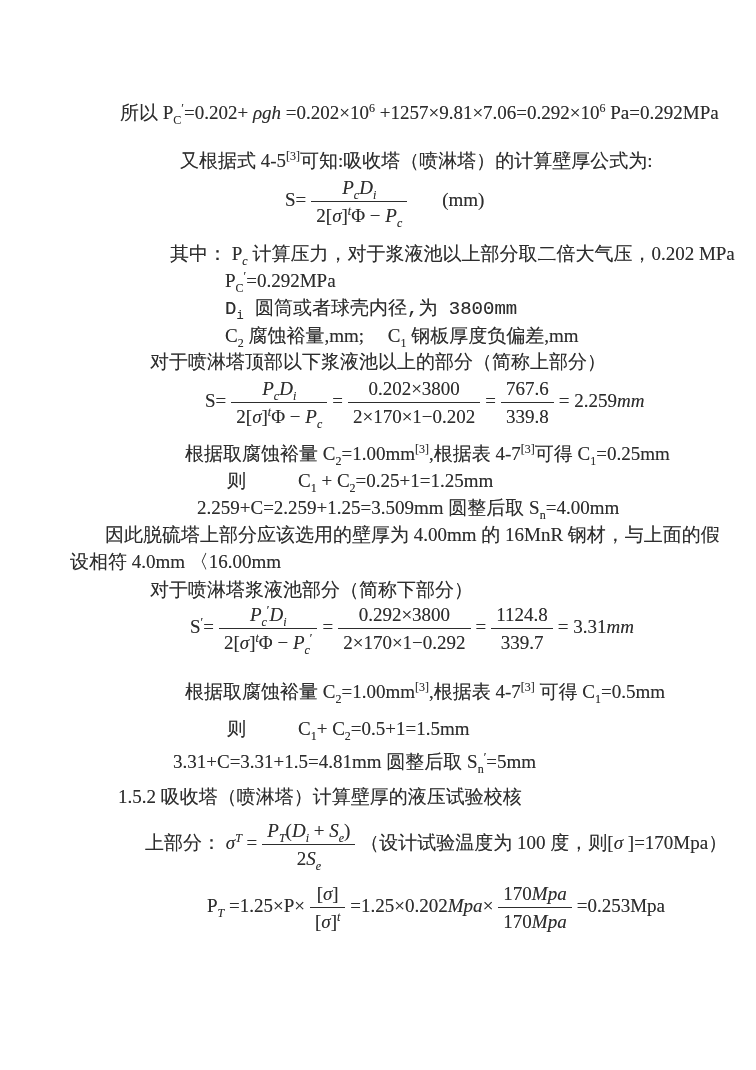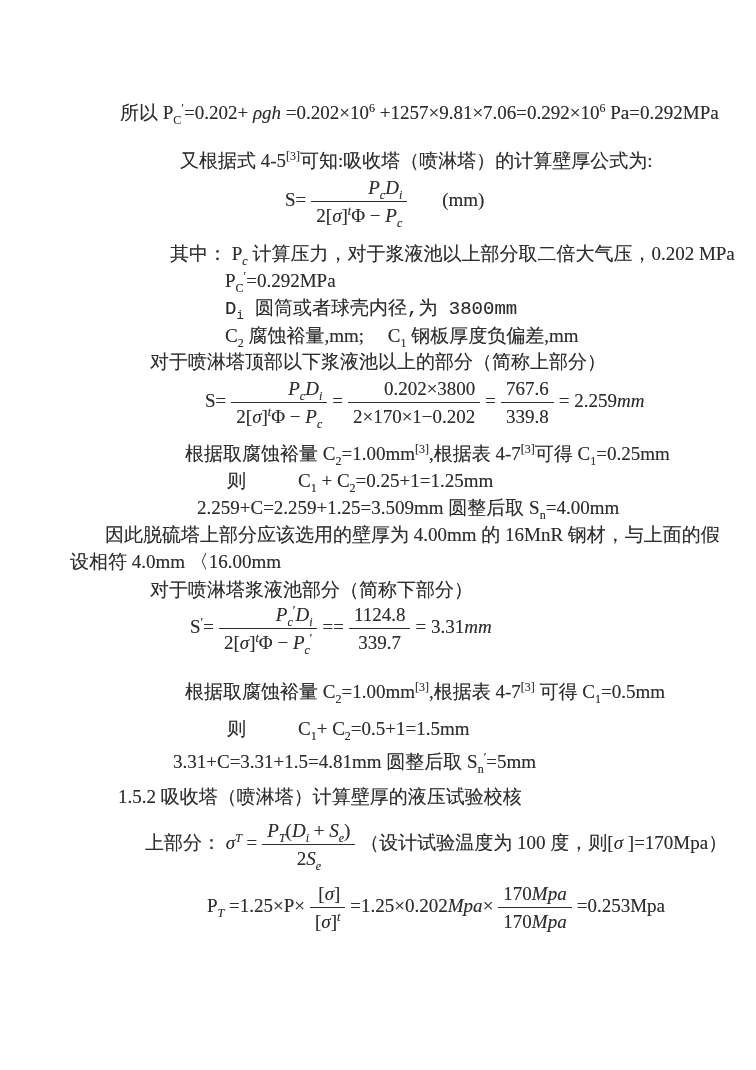--- a/index.html
+++ b/index.html
@@ -10,21 +10,21 @@
         padding:0 10px 0 70px;box-sizing:border-box;color:#2d2d2d;
         font-size:19px;line-height:26px;}
   .line{white-space:nowrap;text-shadow:0 0 0.5px rgba(40,40,40,.45);}
   .it{font-style:italic;}
   .sb{font-size:12px;vertical-align:-5px;line-height:0;}
   .sup{font-size:12px;vertical-align:7px;line-height:0;}
   .gap{display:inline-block;}
   .frac{display:inline-flex;flex-direction:column;vertical-align:middle;
         text-align:center;margin:0 5px;}
   .frac .num{display:block;border-bottom:1.3px solid #2d2d2d;
-             padding:0 5px 2px;line-height:23px;text-align:right;}
+             padding:0 5px 2px;line-height:23px;}
   .frac .den{display:block;padding:2px 5px 0;line-height:23px;}
   
   .l1{margin-top:100px;padding-left:50px;}
   .l2{margin-top:22px;padding-left:110px;font-family:Liberation Serif, serif;}
   .l3{margin-top:2px;padding-left:215px;}
   .l4{margin-top:14px;padding-left:100px;}
   .l5{margin-top:1px;padding-left:155px;}
   .l6{margin-top:2px;padding-left:155px;font-family:Liberation Mono, monospace;}
   .l7{margin-top:1px;padding-left:155px;}
   .l8{margin-top:1px;padding-left:155px;}
@@ -71,21 +71,24 @@
       </span><span>= 2.259</span><span class="it">mm</span></div>
     <div class="line l11"><span>根据取腐蚀裕量 C</span><span class="sb">2</span><span>=1.00mm</span><span class="sup">[3]</span><span>,根据表 4-7</span><span class="sup">[3]</span><span>可得  C</span><span class="sb">1</span><span>=0.25mm</span></div>
     <div class="line l12"><span>则</span><span class="gap" style="width: 52px;"></span><span>C</span><span class="sb">1</span><span> + C</span><span class="sb">2</span><span>=0.25+1=1.25mm</span></div>
     <div class="line l13"><span>2.259+C=2.259+1.25=3.509mm 圆整后取 S</span><span class="sb">n</span><span>=4.00mm</span></div>
     <div class="line l14"><span>因此脱硫塔上部分应该选用的壁厚为 4.00mm 的 16MnR 钢材，与上面的假</span></div>
     <div class="line l15"><span>设相符 4.0mm 〈16.00mm</span></div>
     <div class="line l16"><span>对于喷淋塔浆液池部分（简称下部分）</span></div>
     <div class="line l17"><span>S</span><span class="sup">′</span><span>=</span><span class="frac">
         <span class="num"><span class="it">P</span><span class="sb it">c</span><span class="sup">′</span><span class="it">D</span><span class="sb it">i</span></span>
         <span class="den"><span>2[</span><span class="it">σ</span><span>]</span><span class="sup it">t</span><span>Φ − </span><span class="it">P</span><span class="sb it">c</span><span class="sup">′</span></span>
-      </span><span>=</span><span>=</span><span class="frac">
+      </span><span>=</span><span class="frac">
+        <span class="num"><span>0.292×3800</span></span>
+        <span class="den"><span>2×170×1−0.292</span></span>
+      </span><span>=</span><span class="frac">
         <span class="num"><span>1124.8</span></span>
         <span class="den"><span>339.7</span></span>
       </span><span>= 3.31</span><span class="it">mm</span></div>
     <div class="line l18"><span>根据取腐蚀裕量 C</span><span class="sb">2</span><span>=1.00mm</span><span class="sup">[3]</span><span>,根据表 4-7</span><span class="sup">[3]</span><span> 可得  C</span><span class="sb">1</span><span>=0.5mm</span></div>
     <div class="line l19"><span>则</span><span class="gap" style="width: 52px;"></span><span>C</span><span class="sb">1</span><span>+ C</span><span class="sb">2</span><span>=0.5+1=1.5mm</span></div>
     <div class="line l20"><span>3.31+C=3.31+1.5=4.81mm 圆整后取 S</span><span class="sb">n</span><span class="sup">′</span><span>=5mm</span></div>
     <div class="line l21"><span>1.5.2 吸收塔（喷淋塔）计算壁厚的液压试验校核</span></div>
     <div class="line l22"><span>上部分： </span><span class="it">σ</span><span class="sup it">T</span><span> =</span><span class="frac">
         <span class="num"><span class="it">P</span><span class="sb it">T</span><span>(</span><span class="it">D</span><span class="sb it">i</span><span> + </span><span class="it">S</span><span class="sb it">e</span><span>)</span></span>
         <span class="den"><span>2</span><span class="it">S</span><span class="sb it">e</span></span>

